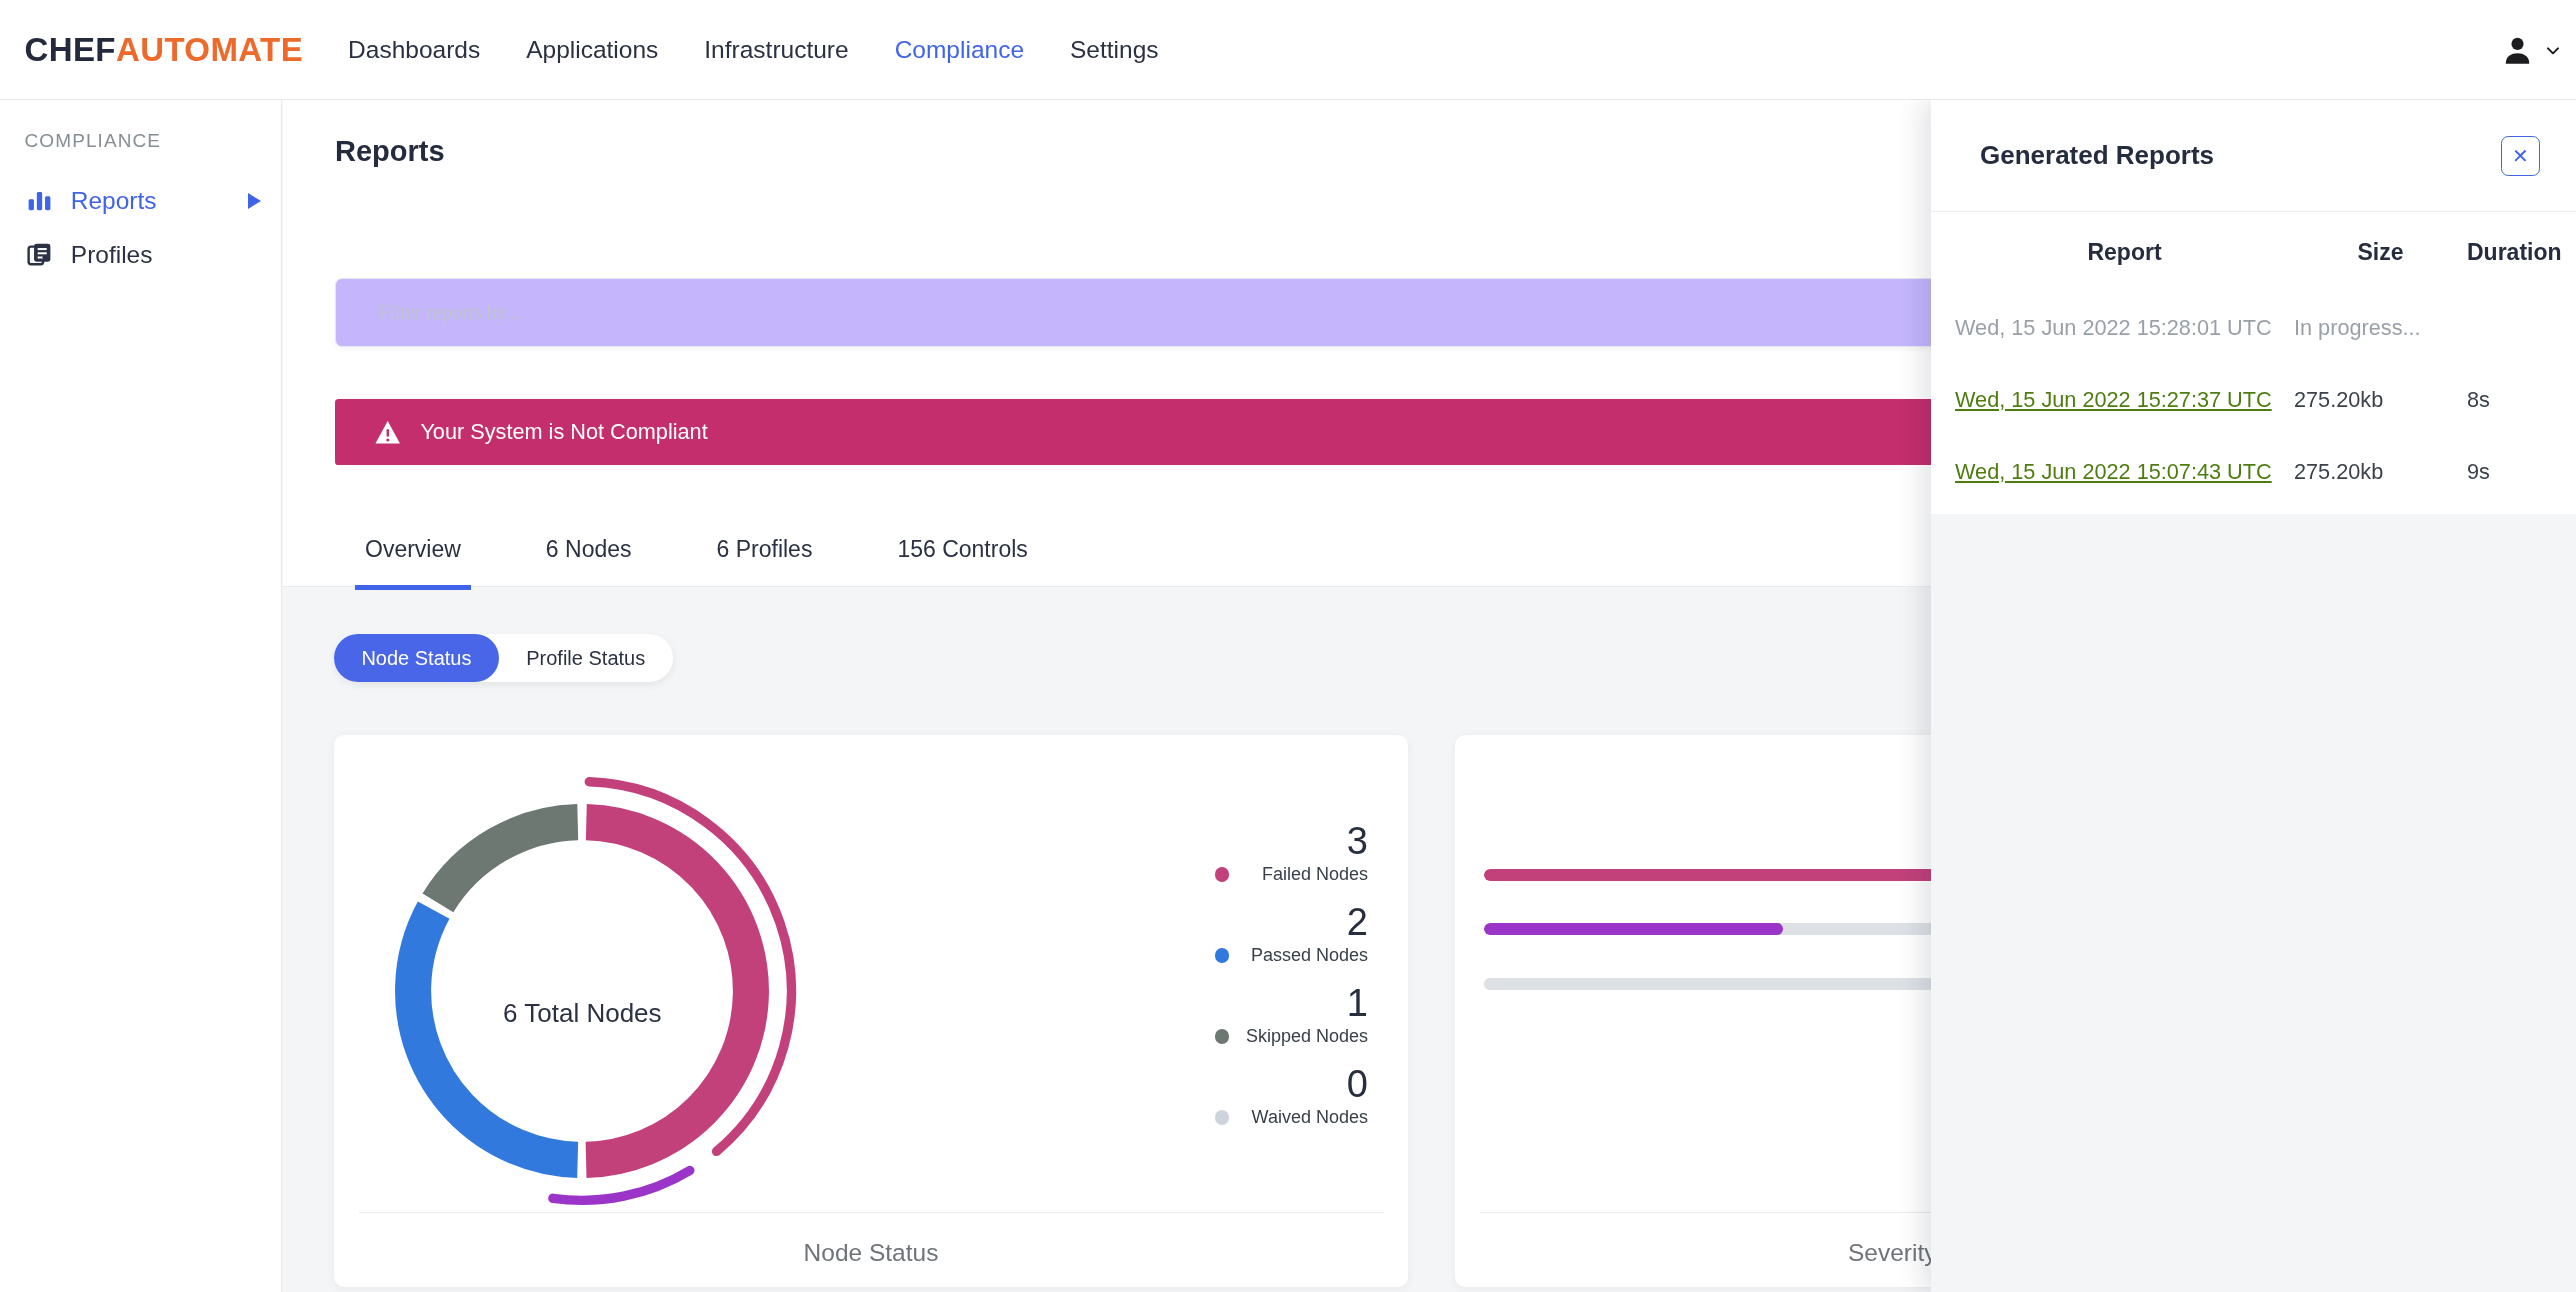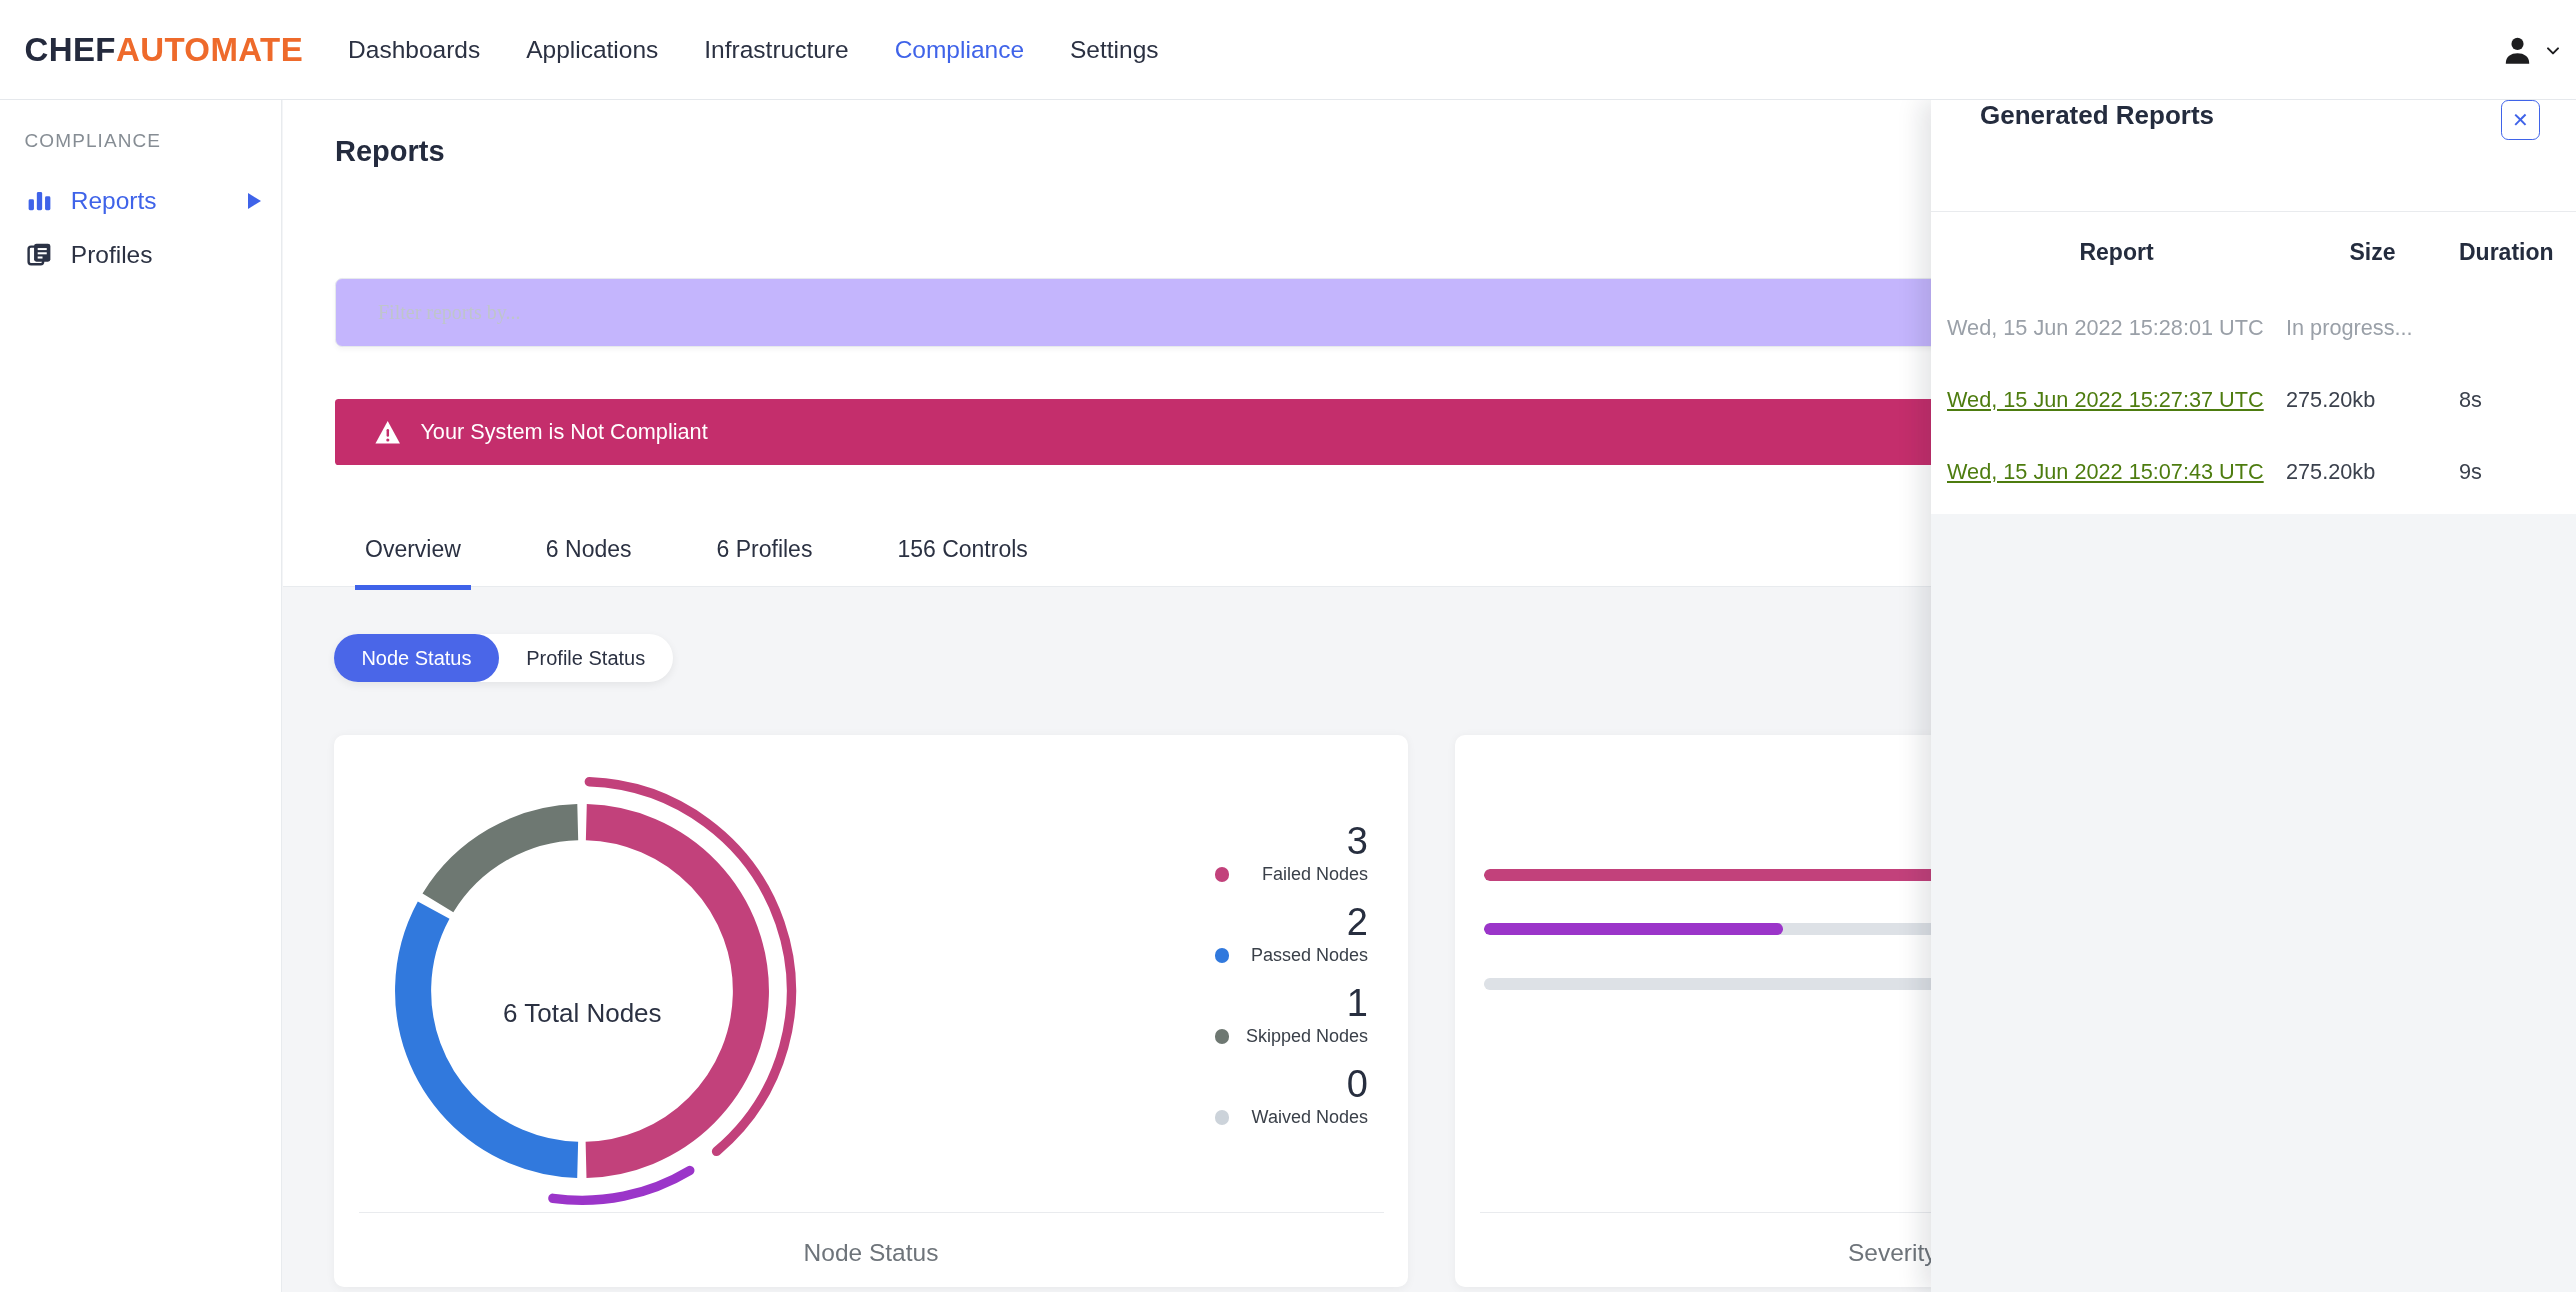--- a/index.html
+++ b/index.html
@@ -72,28 +72,28 @@
   .legend-dot { position:absolute; left:0; top:3.6px; width:14.4px; height:14.4px; border-radius:50%; }
 
   .sev-bars { position:absolute; left:29px; top:0; width:907px; height:477px; }
   .sev-track { position:absolute; left:0; width:907px; height:11.6px; border-radius:5.8px; background:#dde1e6; overflow:hidden; }
   .sev-fill { height:11.6px; border-radius:5.8px; }
 
   
   .panel { position:absolute; left:1931px; top:100px; right:0; bottom:0; background:#f3f5f7;
            box-shadow:-8.7px 0 24.5px rgba(16,24,40,.12); z-index:60; }
   .panel-white { position:absolute; left:0; top:0; right:0; height:414px; background:#fff; }
-  .panel-header { position:absolute; left:0; top:0; right:0; height:112px; display:flex; align-items:flex-start;
+  .panel-header { position:absolute; left:0; top:0; right:0; height:112px; display:flex; align-items:center;
                   padding:0 36px 0 49px; border-bottom:1.4px solid #e9ebee; }
   .panel-title { flex:1; font-size:26px; font-weight:600; color:#242c3e; }
   .panel-close { width:39px; height:40px; border:1.4px solid #3f63e9; border-radius:7.2px; background:#fff;
                  color:#3f63e9; font-size:20px; display:flex; align-items:center; justify-content:center;
                  cursor:pointer; }
   .panel-table { position:absolute; left:0; top:113px; right:0; }
-  .pt-row { display:grid; grid-template-columns:339px 173px 104px; padding-left:16px; align-items:center; }
+  .pt-row { display:grid; grid-template-columns:339px 173px 104px; padding-left:24px; align-items:center; }
   .pt-head { height:79px; font-size:23px; font-weight:700; color:#242c3e; }
   .pt-head .c1 { text-align:center; }
   .pt-head .c2 { text-align:center; }
   .pt-body-row { height:72px; font-size:21.7px; color:#3b414d; }
   .muted { color:#9aa0a8; }
   .rep-link { color:#4d7c0f; text-decoration:underline; cursor:pointer; }
 
   svg { display:block; }
 </style>
 </head>

